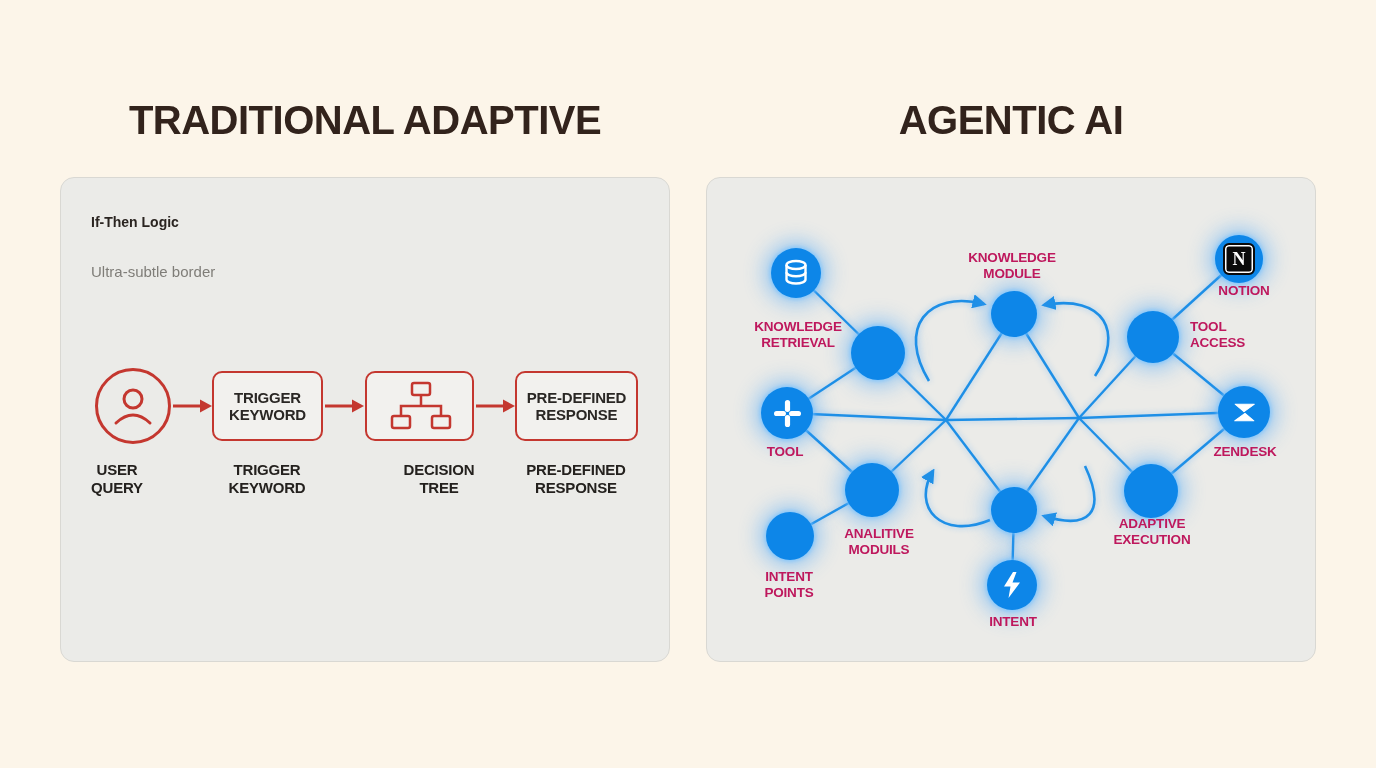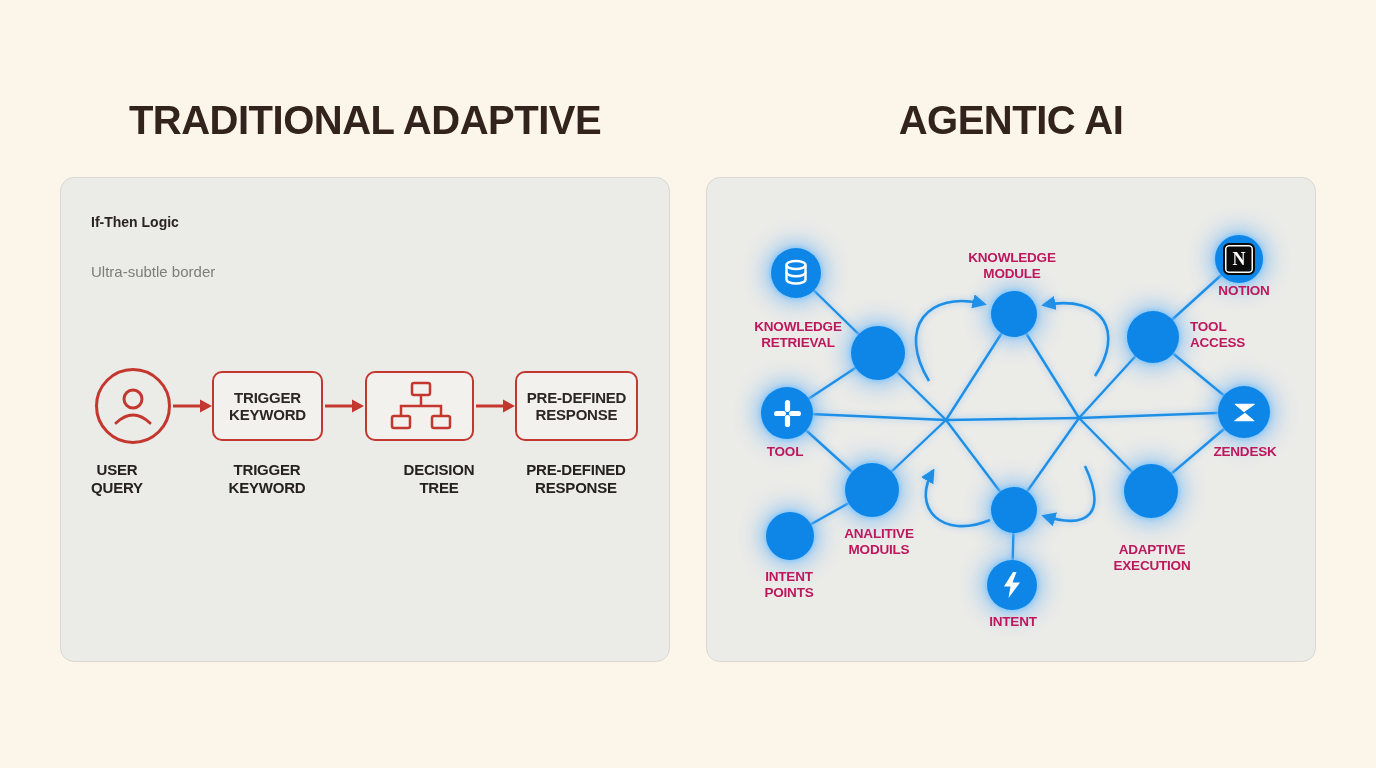--- a/index.html
+++ b/index.html
@@ -207,17 +207,17 @@
   </div>
 
   <div class="node" style="left:417px; top:286px; width:54px; height:54px;"></div>
 
   <div class="net-label" style="left:91px; top:141px; width:112px;">KNOWLEDGE RETRIEVAL</div>
   <div class="net-label" style="left:78px; top:266px; width:70px;">TOOL</div>
   <div class="net-label" style="left:82px; top:391px; width:64px;">INTENT POINTS</div>
   <div class="net-label" style="left:172px; top:348px; width:102px;">ANALITIVE MODUILS</div>
   <div class="net-label" style="left:305px; top:72px; width:112px;">KNOWLEDGE MODULE</div>
   <div class="net-label" style="left:306px; top:436px; width:110px;">INTENT</div>
-  <div class="net-label" style="left:445px; top:364px; width:106px;">ADAPTIVE EXECUTION</div>
+  <div class="net-label" style="left:445px; top:338px; width:106px;">ADAPTIVE EXECUTION</div>
   <div class="net-label left-align" style="left:483px; top:141px; width:72px;">TOOL ACCESS</div>
   <div class="net-label" style="left:537px; top:105px; width:80px;">NOTION</div>
   <div class="net-label" style="left:538px; top:266px; width:90px;">ZENDESK</div>
 </div>
 
 </body></html>

